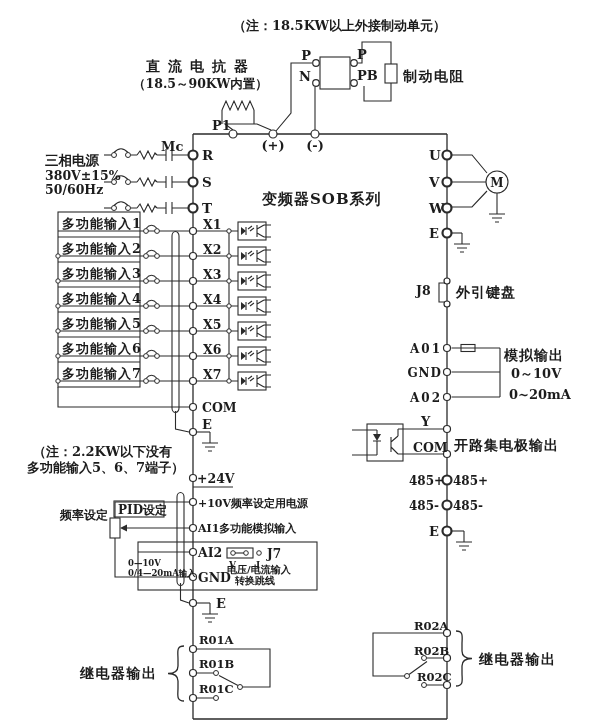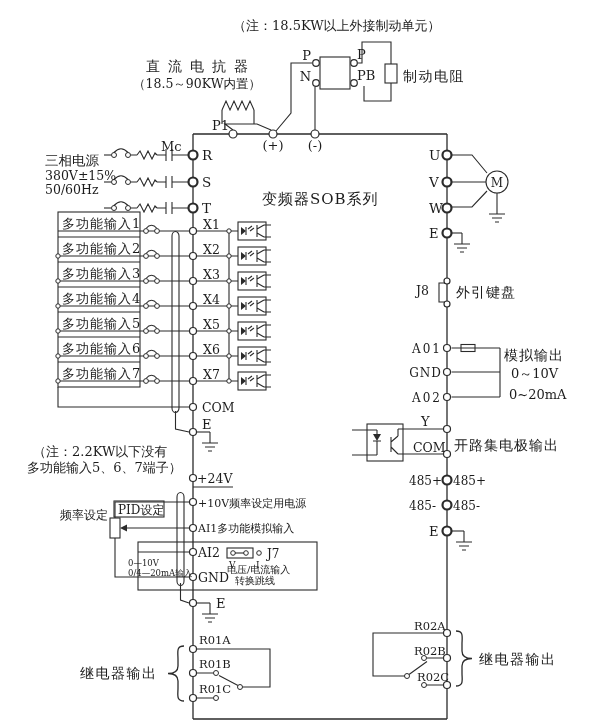--- a/index.html
+++ b/index.html
@@ -1,16 +1,16 @@
 <!DOCTYPE html>
 <html><head>
 <meta charset="utf-8">
 <style>
   html,body{margin:0;padding:0;background:#ffffff;}
-  .stage{position:relative;width:609px;height:727px;background:#ffffff;overflow:hidden;}
+  .stage{position:relative;width:609px;height:727px;background:#ffffff;overflow:hidden;font-weight:bold;}
   svg{position:absolute;left:0;top:0;}
   text{fill:#1c1c1c;font-family:"DejaVu Serif","Liberation Serif",serif;}
   .w{stroke:#2b2b2b;stroke-width:1.1;fill:none;}
   .w2{stroke:#2b2b2b;stroke-width:1.3;fill:none;}
   .term{fill:#ffffff;stroke:#2b2b2b;stroke-width:1.2;}
   .bold-term{fill:#ffffff;stroke:#2b2b2b;stroke-width:2.2;}
   .dot{fill:#ffffff;stroke:#2b2b2b;stroke-width:1;}
   .boxline{fill:none;stroke:#2b2b2b;stroke-width:1.1;}
   .fillme{fill:#2b2b2b;stroke:none;}
 </style>

